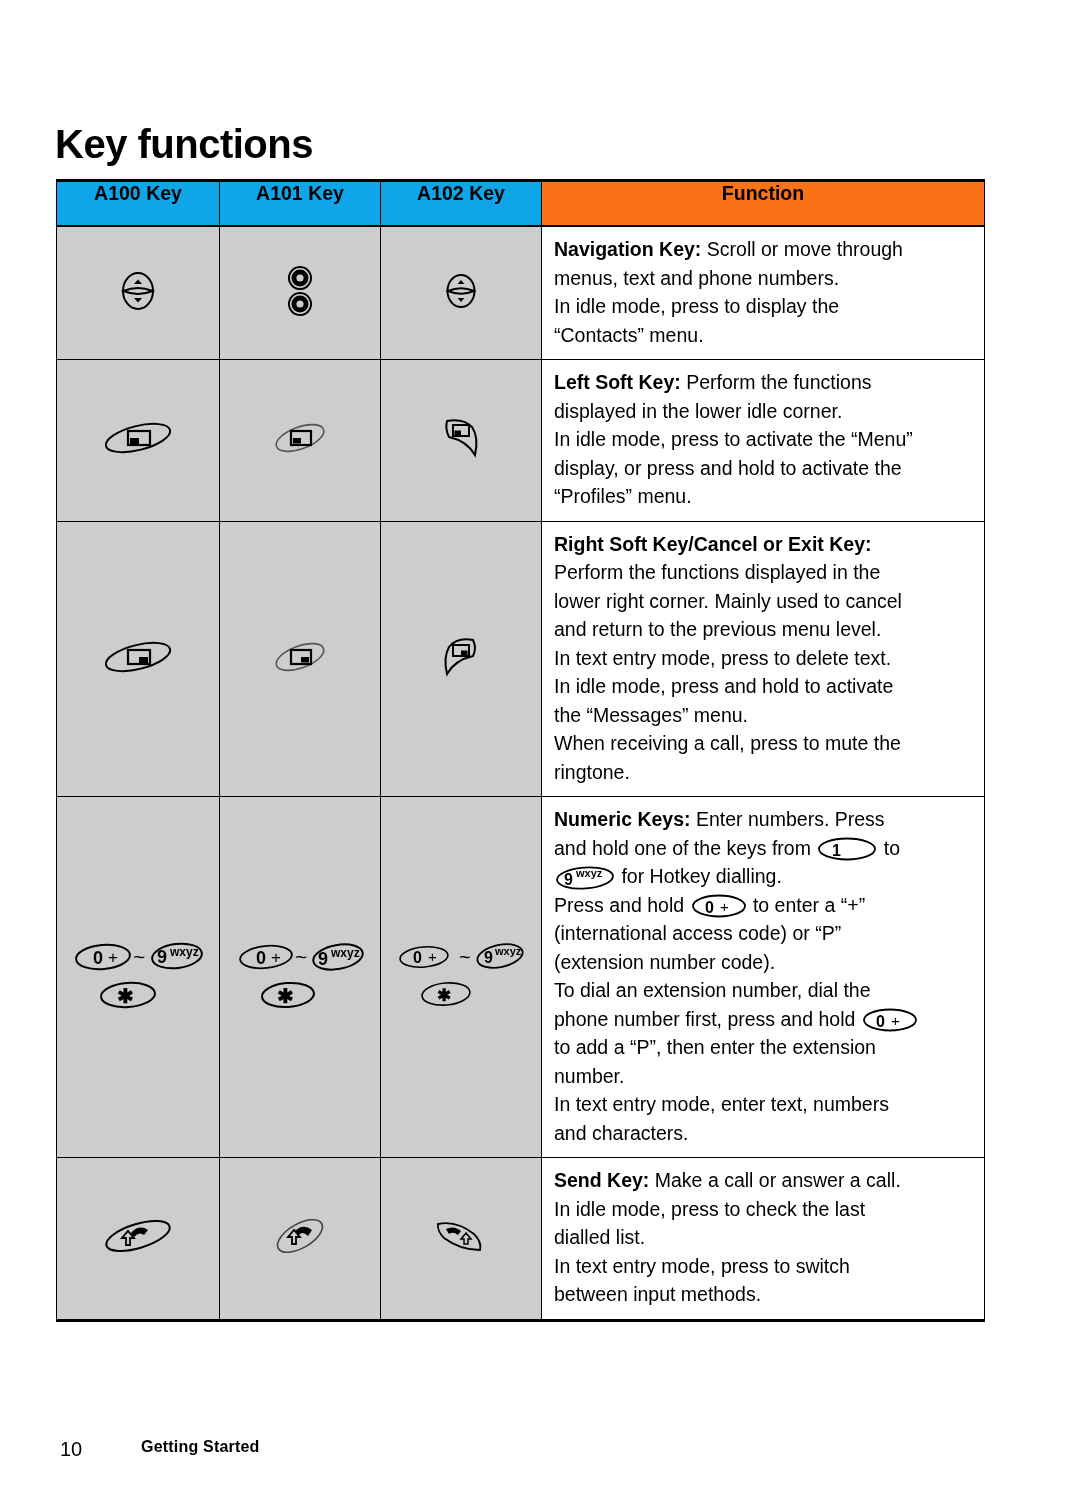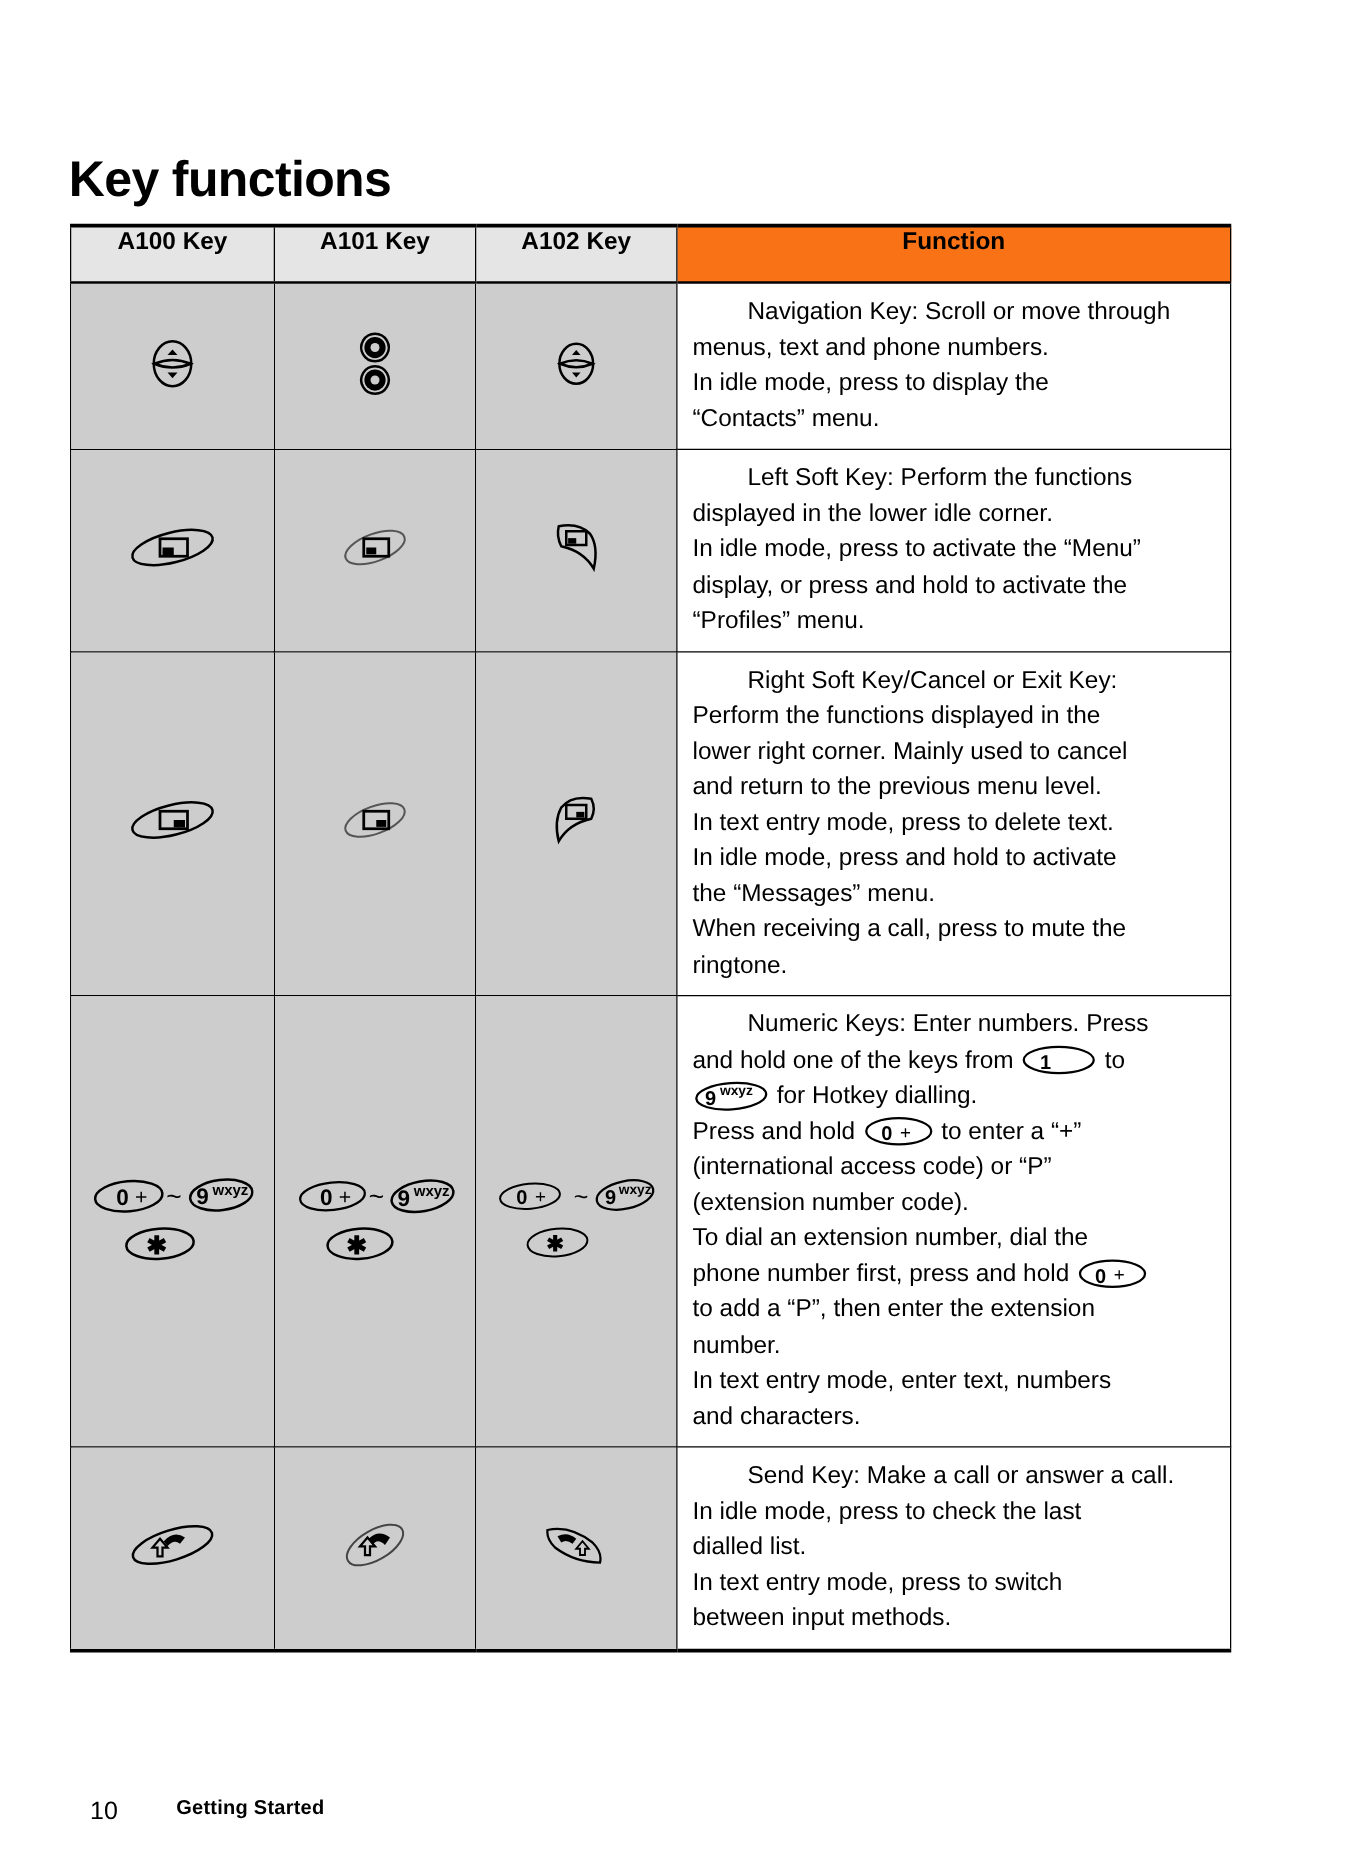--- a/index.html
+++ b/index.html
@@ -56,42 +56,42 @@
 
   thead th {
     border-top: 3px solid #000;
     border-bottom: 2px solid #000;
     height: 43px;
     font-size: 19.5px;
     font-weight: bold;
     text-align: center;
     vertical-align: middle;
   }
-  thead th.keyhdr { background: #e5e5e5; }
+  thead th.keyhdr { background: #0ea5e9; }
   thead th.funchdr { background: #f97316; }
 
   tbody tr td {
     border-bottom: 1.5px solid #000;
   }
   tbody tr:last-child td {
     border-bottom: 3px solid #000;
   }
   td.keycell {
     background: #cdcdcd;
     text-align: center;
     vertical-align: middle;
     position: relative;
   }
   td.funccell {
     background: #ffffff;
     padding: 8px 6px 10px 12px;
     font-size: 19.5px;
     line-height: 28.5px;
   }
-  td.funccell b { font-weight: normal; margin-left: 44px; }
+  td.funccell b { font-weight: bold; }
 
   
   .r1 { height: 124px; }
   .r2 { height: 150px; }
   .r3 { height: 270px; }
   .r4 { height: 355px; }
   .r5 { height: 160px; padding-left: 24px; }
 
   
   .icon-wrap {
@@ -109,21 +109,21 @@
   
   .footer {
     position: absolute;
     left: 56px;
     top: 1438px;
     width: 930px;
     font-size: 20px;
   }
   .footer .pagenum {
     position: absolute;
-    left: 16px;
+    left: 4px;
     top: 0;
     font-weight: normal;
     font-size: 20px;
   }
   .footer .section {
     position: absolute;
     left: 85px;
     top: 0;
     font-weight: bold;
     font-size: 16px;

